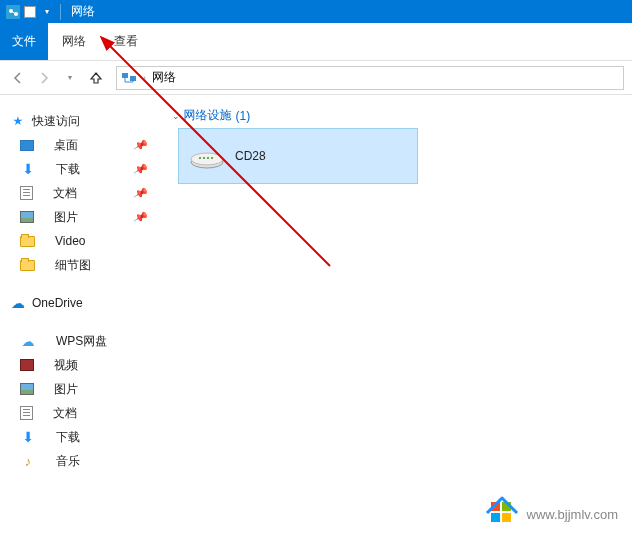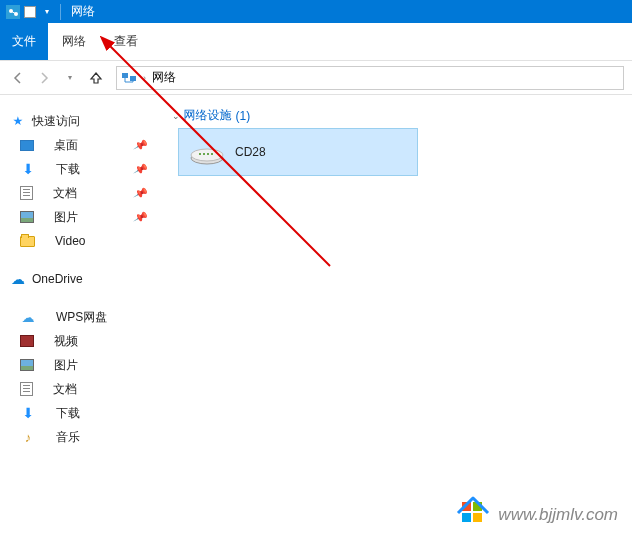--- a/index.html
+++ b/index.html
@@ -46,32 +46,32 @@
 .icon.pc { width: 14px; height: 11px; background: #fff; border: 1px solid #555; position: relative; }
 .icon.pc::after { content:""; position:absolute; left: 3px; right: 3px; bottom: -3px; height: 2px; background:#888; }
 .icon.wps { color: #3ea0e6; font-size: 13px; }
 .icon.video { width: 14px; height: 12px; background: #a03030; border: 1px solid #6b1a1a; }
 .icon.music { color: #d19a2a; font-size: 13px; }
 .icon.neticon { color: #2e8bd8; font-size: 14px; }
 
 .main { flex: 1; padding: 6px 10px; }
 .section-head { display: flex; align-items: center; gap: 4px; color: #0066cc; font-size: 12px; margin: 6px 0 2px 2px; }
 .section-head .caret { font-size: 9px; color: #666; }
-.device { width: 240px; height: 48px; margin: 4px 0 0 8px; background: #cde8ff; border: 1px solid #99cfef; display: flex; align-items: center; padding: 6px 10px; gap: 10px; }
+.device { width: 240px; height: 56px; margin: 4px 0 0 8px; background: #cde8ff; border: 1px solid #99cfef; display: flex; align-items: center; padding: 6px 10px; gap: 10px; }
 .device .dev-icon { width: 36px; height: 28px; }
 .device .name { color: #222; }
 
 
 .arrow-svg { position: absolute; left: 100px; top: 36px; pointer-events: none; }
 
 
 .watermark { position: absolute; right: 14px; bottom: 12px; display: flex; align-items: center; gap: 8px; color: #333; }
 .watermark .txt { text-align: left; }
 .watermark .brand { font-size: 15px; color: #2e2e2e; }
-.watermark .url { font-size: 17px; color: #888; font-style: italic; }
+.watermark .url { font-size: 13px; color: #888; }
 </style>
 </head>
 <body>
 
 <div class="titlebar">
   <div class="qat">
     <div class="qat-item">
       <svg width="14" height="14" viewBox="0 0 14 14">
           <rect width="14" height="14" fill="#2d9fd9"></rect>
           <circle cx="5" cy="6" r="2" fill="#fff"></circle>
@@ -159,20 +159,26 @@
             <span>图片</span>
           </span>
           <span class="pin">📌</span>
         </div>
       <div class="tree-item">
           <span class="left">
             <span class="icon folder"></span>
             <span>Video</span>
           </span>
         </div>
+      <div class="tree-item">
+          <span class="left">
+            <span class="icon folder"></span>
+            <span>细节图</span>
+          </span>
+        </div>
     </div>
 
     <div class="tree-group">
       <div class="tree-head">
         <span class="icon onedrive">☁</span>
         <span>OneDrive</span>
       </div>
     </div>
 
     <div class="tree-group">

